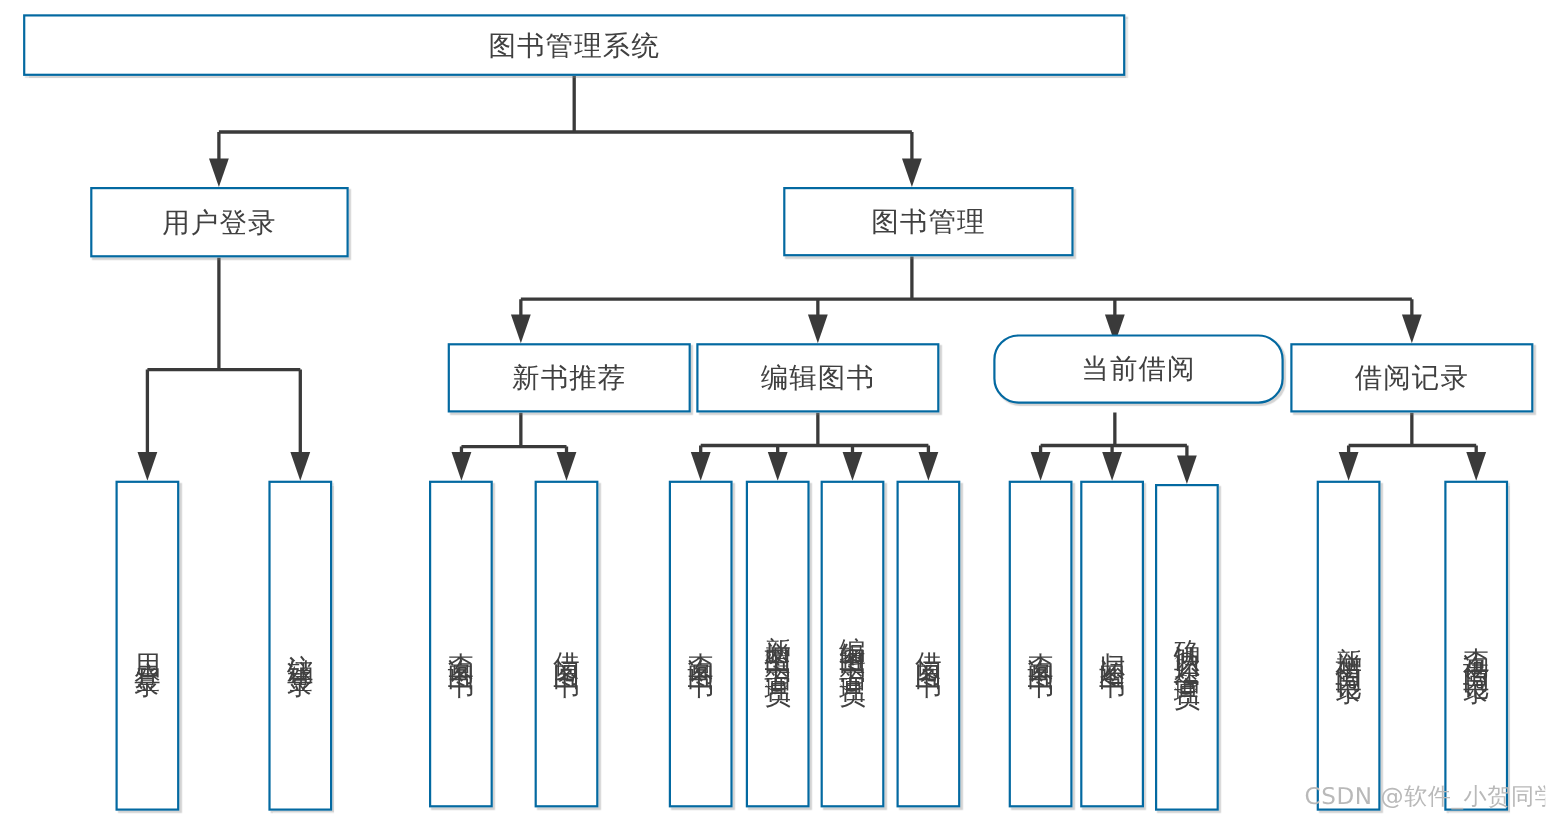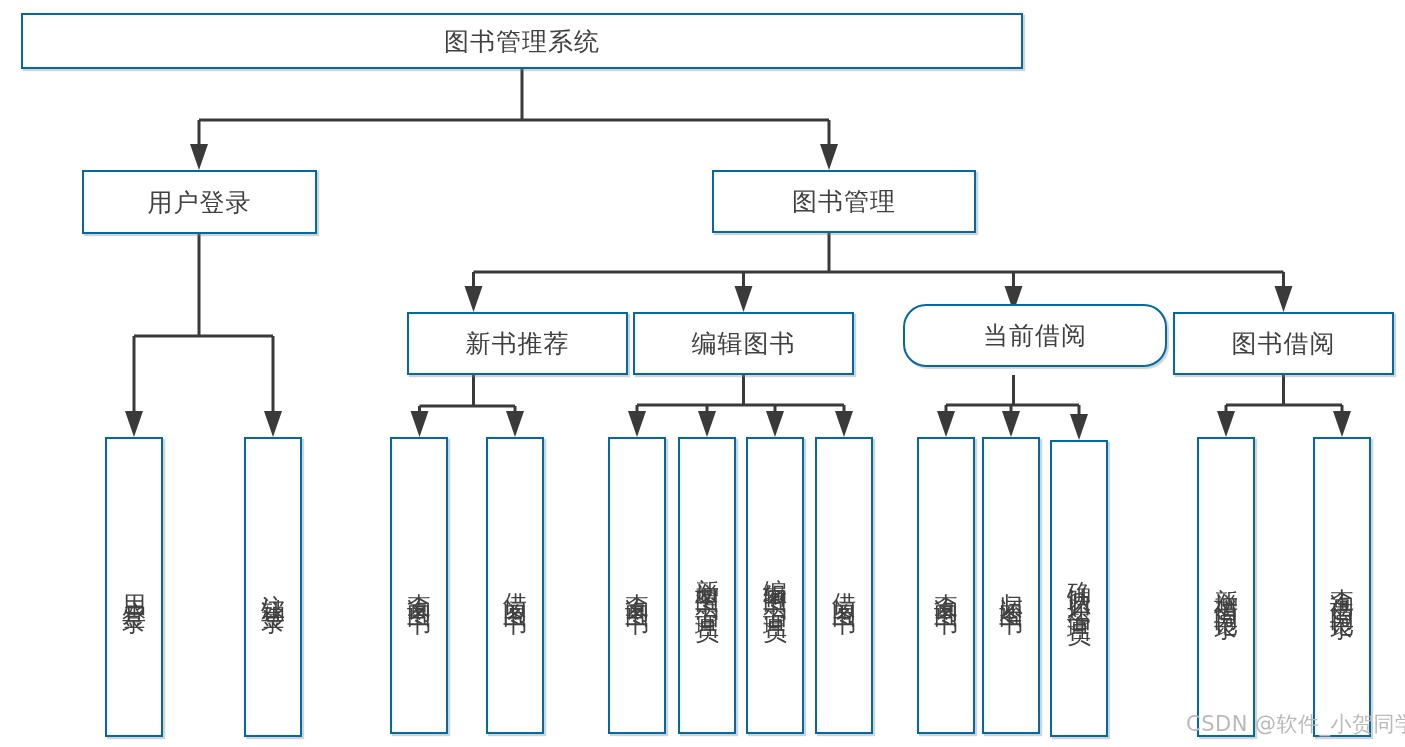--- a/index.html
+++ b/index.html
@@ -99,21 +99,21 @@
   </svg>
 
   <div class="node h-node" style="left:21px; top:13px; width:1002px; height:56px;">图书管理系统</div>
 
   <div class="node h-node" style="left:82px; top:170px; width:235px; height:64px;">用户登录</div>
   <div class="node h-node" style="left:712px; top:170px; width:264px; height:63px;">图书管理</div>
 
   <div class="node h-node" style="left:363px; top:312px; width:221px; height:63px;margin-left:44px;">新书推荐</div>
   <div class="node h-node" style="left:633px; top:312px; width:221px; height:63px;">编辑图书</div>
   <div class="node h-node" style="left:903px; top:304px; width:264px; height:63px;border-radius:23px;">当前借阅</div>
-  <div class="node h-node" style="left:1173px; top:312px; width:221px; height:63px;">图书借阅</div>
+  <div class="node h-node" style="left:1173px; top:312px; width:221px; height:63px;">借阅记录</div>
 
   <div class="node v-node" style="left:105px; top:437px; width:58px; height:300px;">用户登录</div>
   <div class="node v-node" style="left:244px; top:437px; width:58px; height:300px;">注销登录</div>
 
   <div class="node v-node" style="left:390px; top:437px; width:58px; height:297px;">查询图书</div>
   <div class="node v-node" style="left:486px; top:437px; width:58px; height:297px;">借阅图书</div>
 
   <div class="node v-node" style="left:608px; top:437px; width:58px; height:297px;">查询图书</div>
   <div class="node v-node" style="left:678px; top:437px; width:58px; height:297px;">新增图书（管理员）</div>
   <div class="node v-node" style="left:746px; top:437px; width:58px; height:297px;">编辑图书（管理员）</div>

